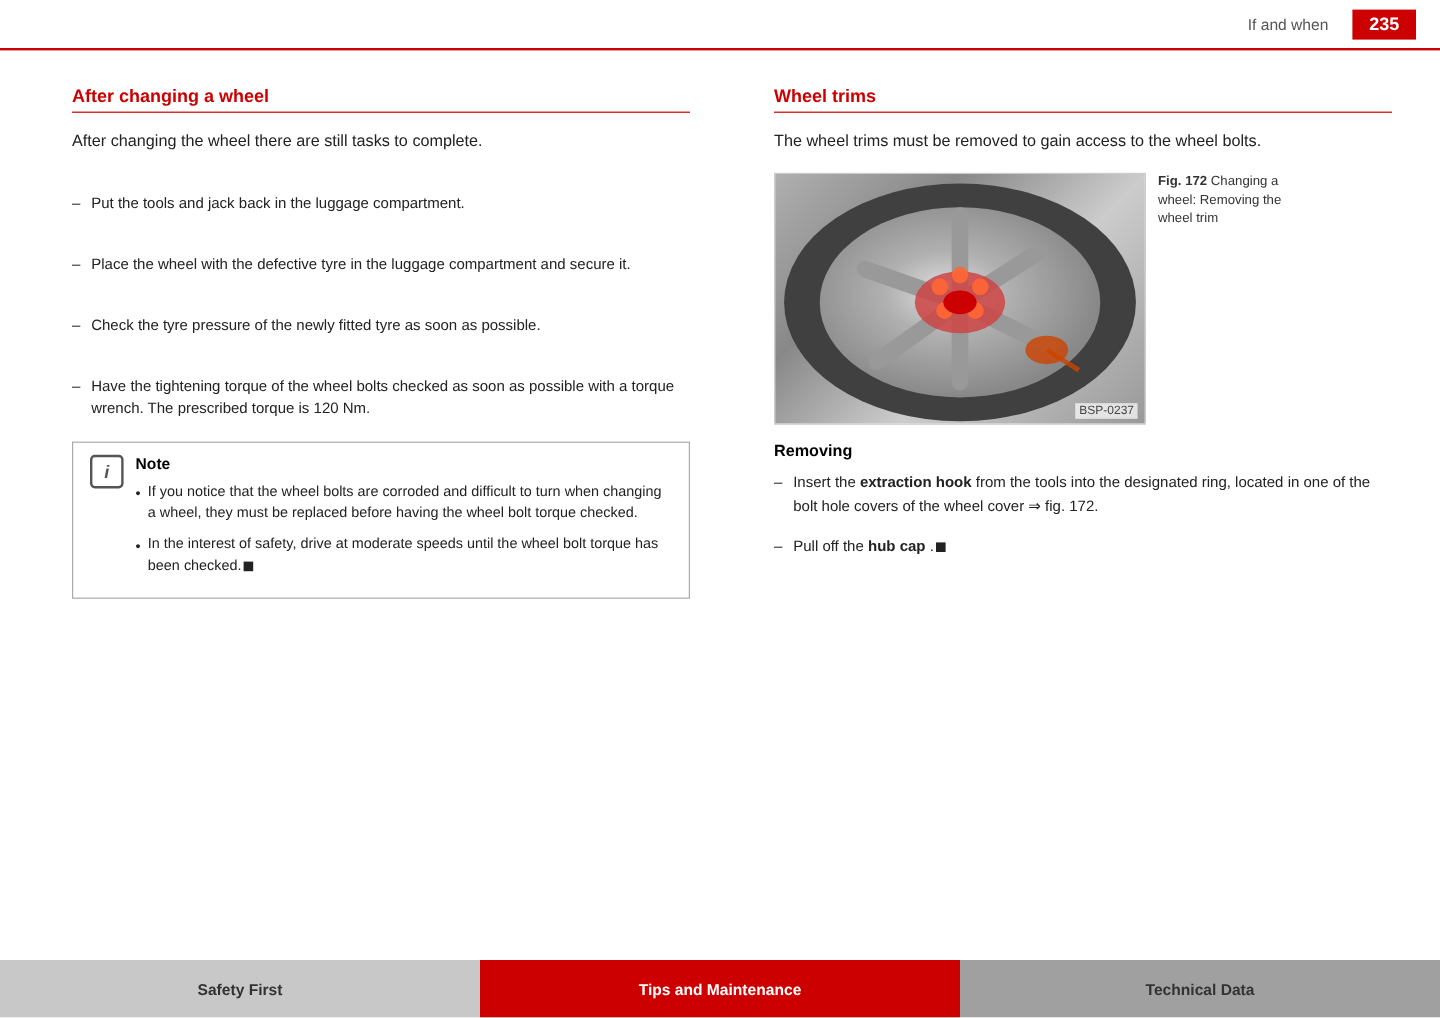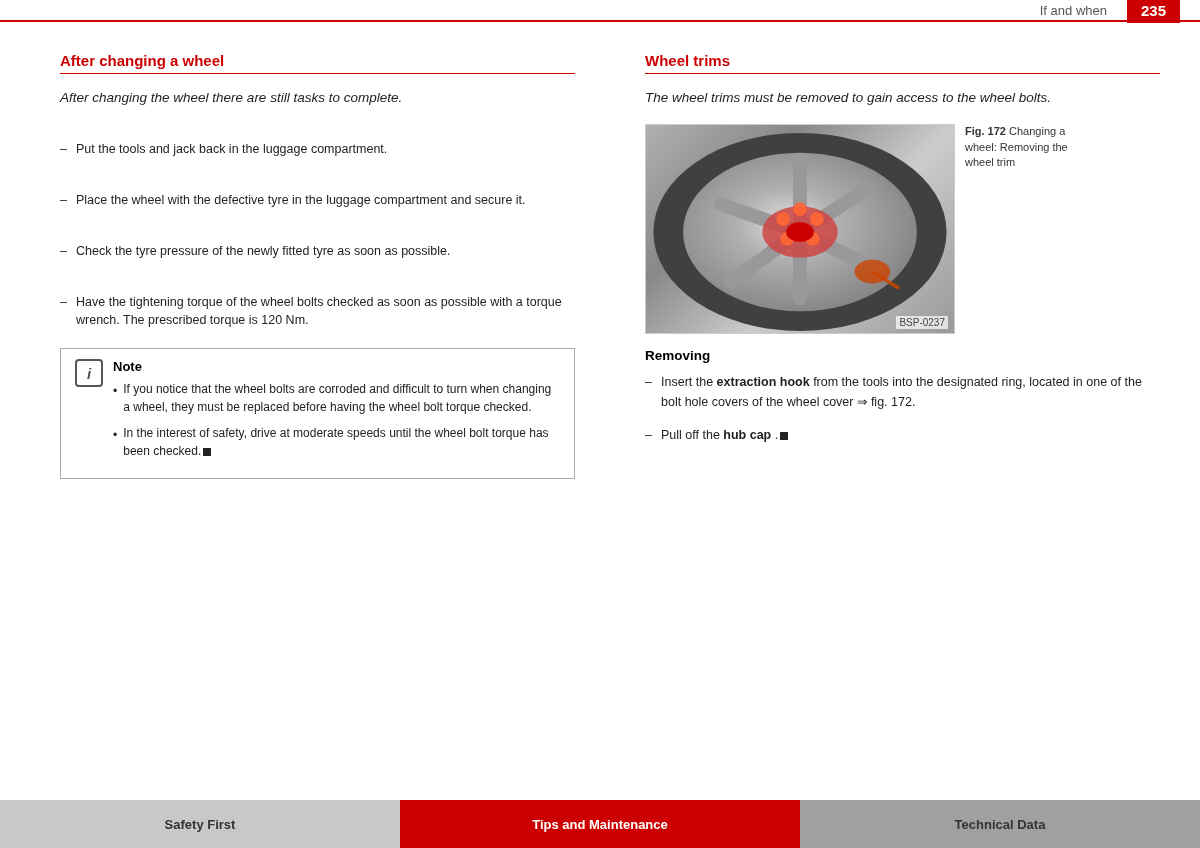--- a/index.html
+++ b/index.html
@@ -12,21 +12,21 @@
       position: relative;
     }
 
     
     .header {
       display: flex;
       justify-content: flex-end;
       align-items: center;
       padding: 8px 20px;
       border-bottom: 2px solid #cc0000;
-      height: 22px;
+      height: 42px;
     }
     .header-title {
       font-size: 13px;
       color: #555;
       margin-right: 20px;
     }
     .header-page {
       background: #cc0000;
       color: #fff;
       font-size: 15px;
@@ -61,21 +61,20 @@
     .section-heading {
       font-size: 15px;
       font-weight: bold;
       color: #cc0000;
       border-bottom: 1px solid #cc0000;
       padding-bottom: 4px;
       margin-bottom: 14px;
     }
 
     .italic-intro {
-      font-style: italic;
       font-size: 13.5px;
       color: #222;
       margin-bottom: 16px;
       line-height: 1.5;
     }
 
     .bullet-list {
       list-style: none;
       margin-bottom: 18px;
     }

